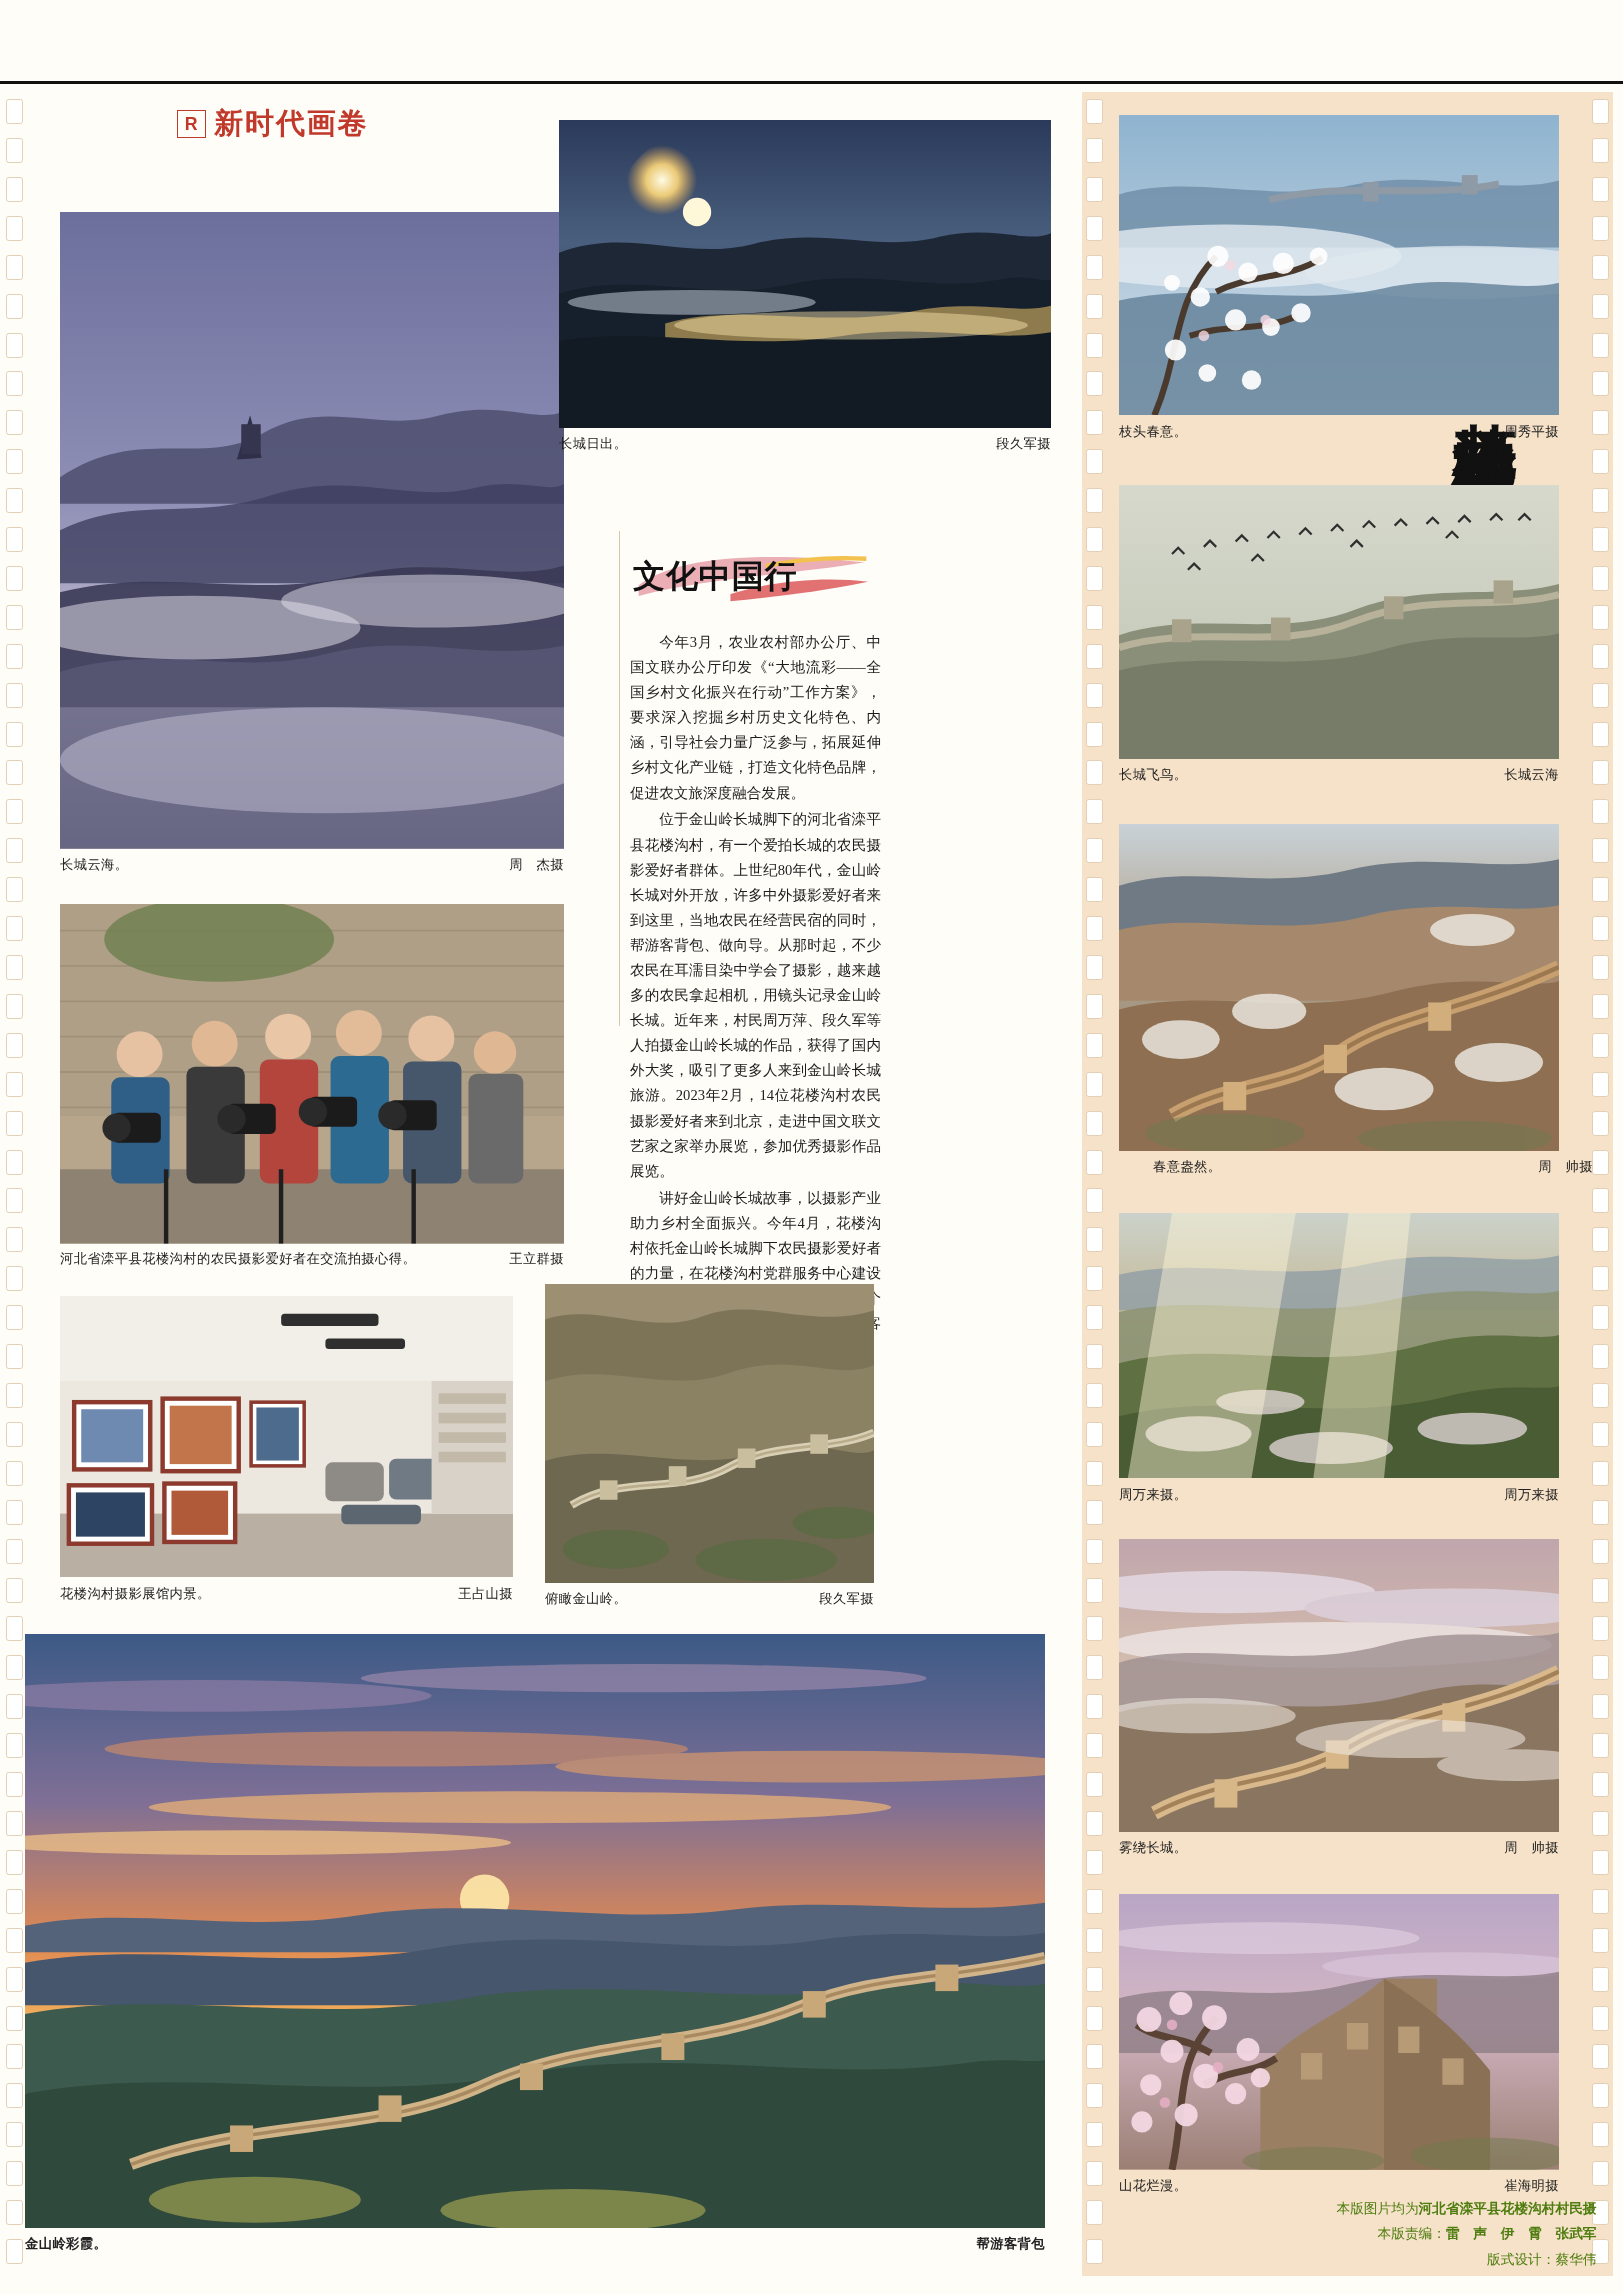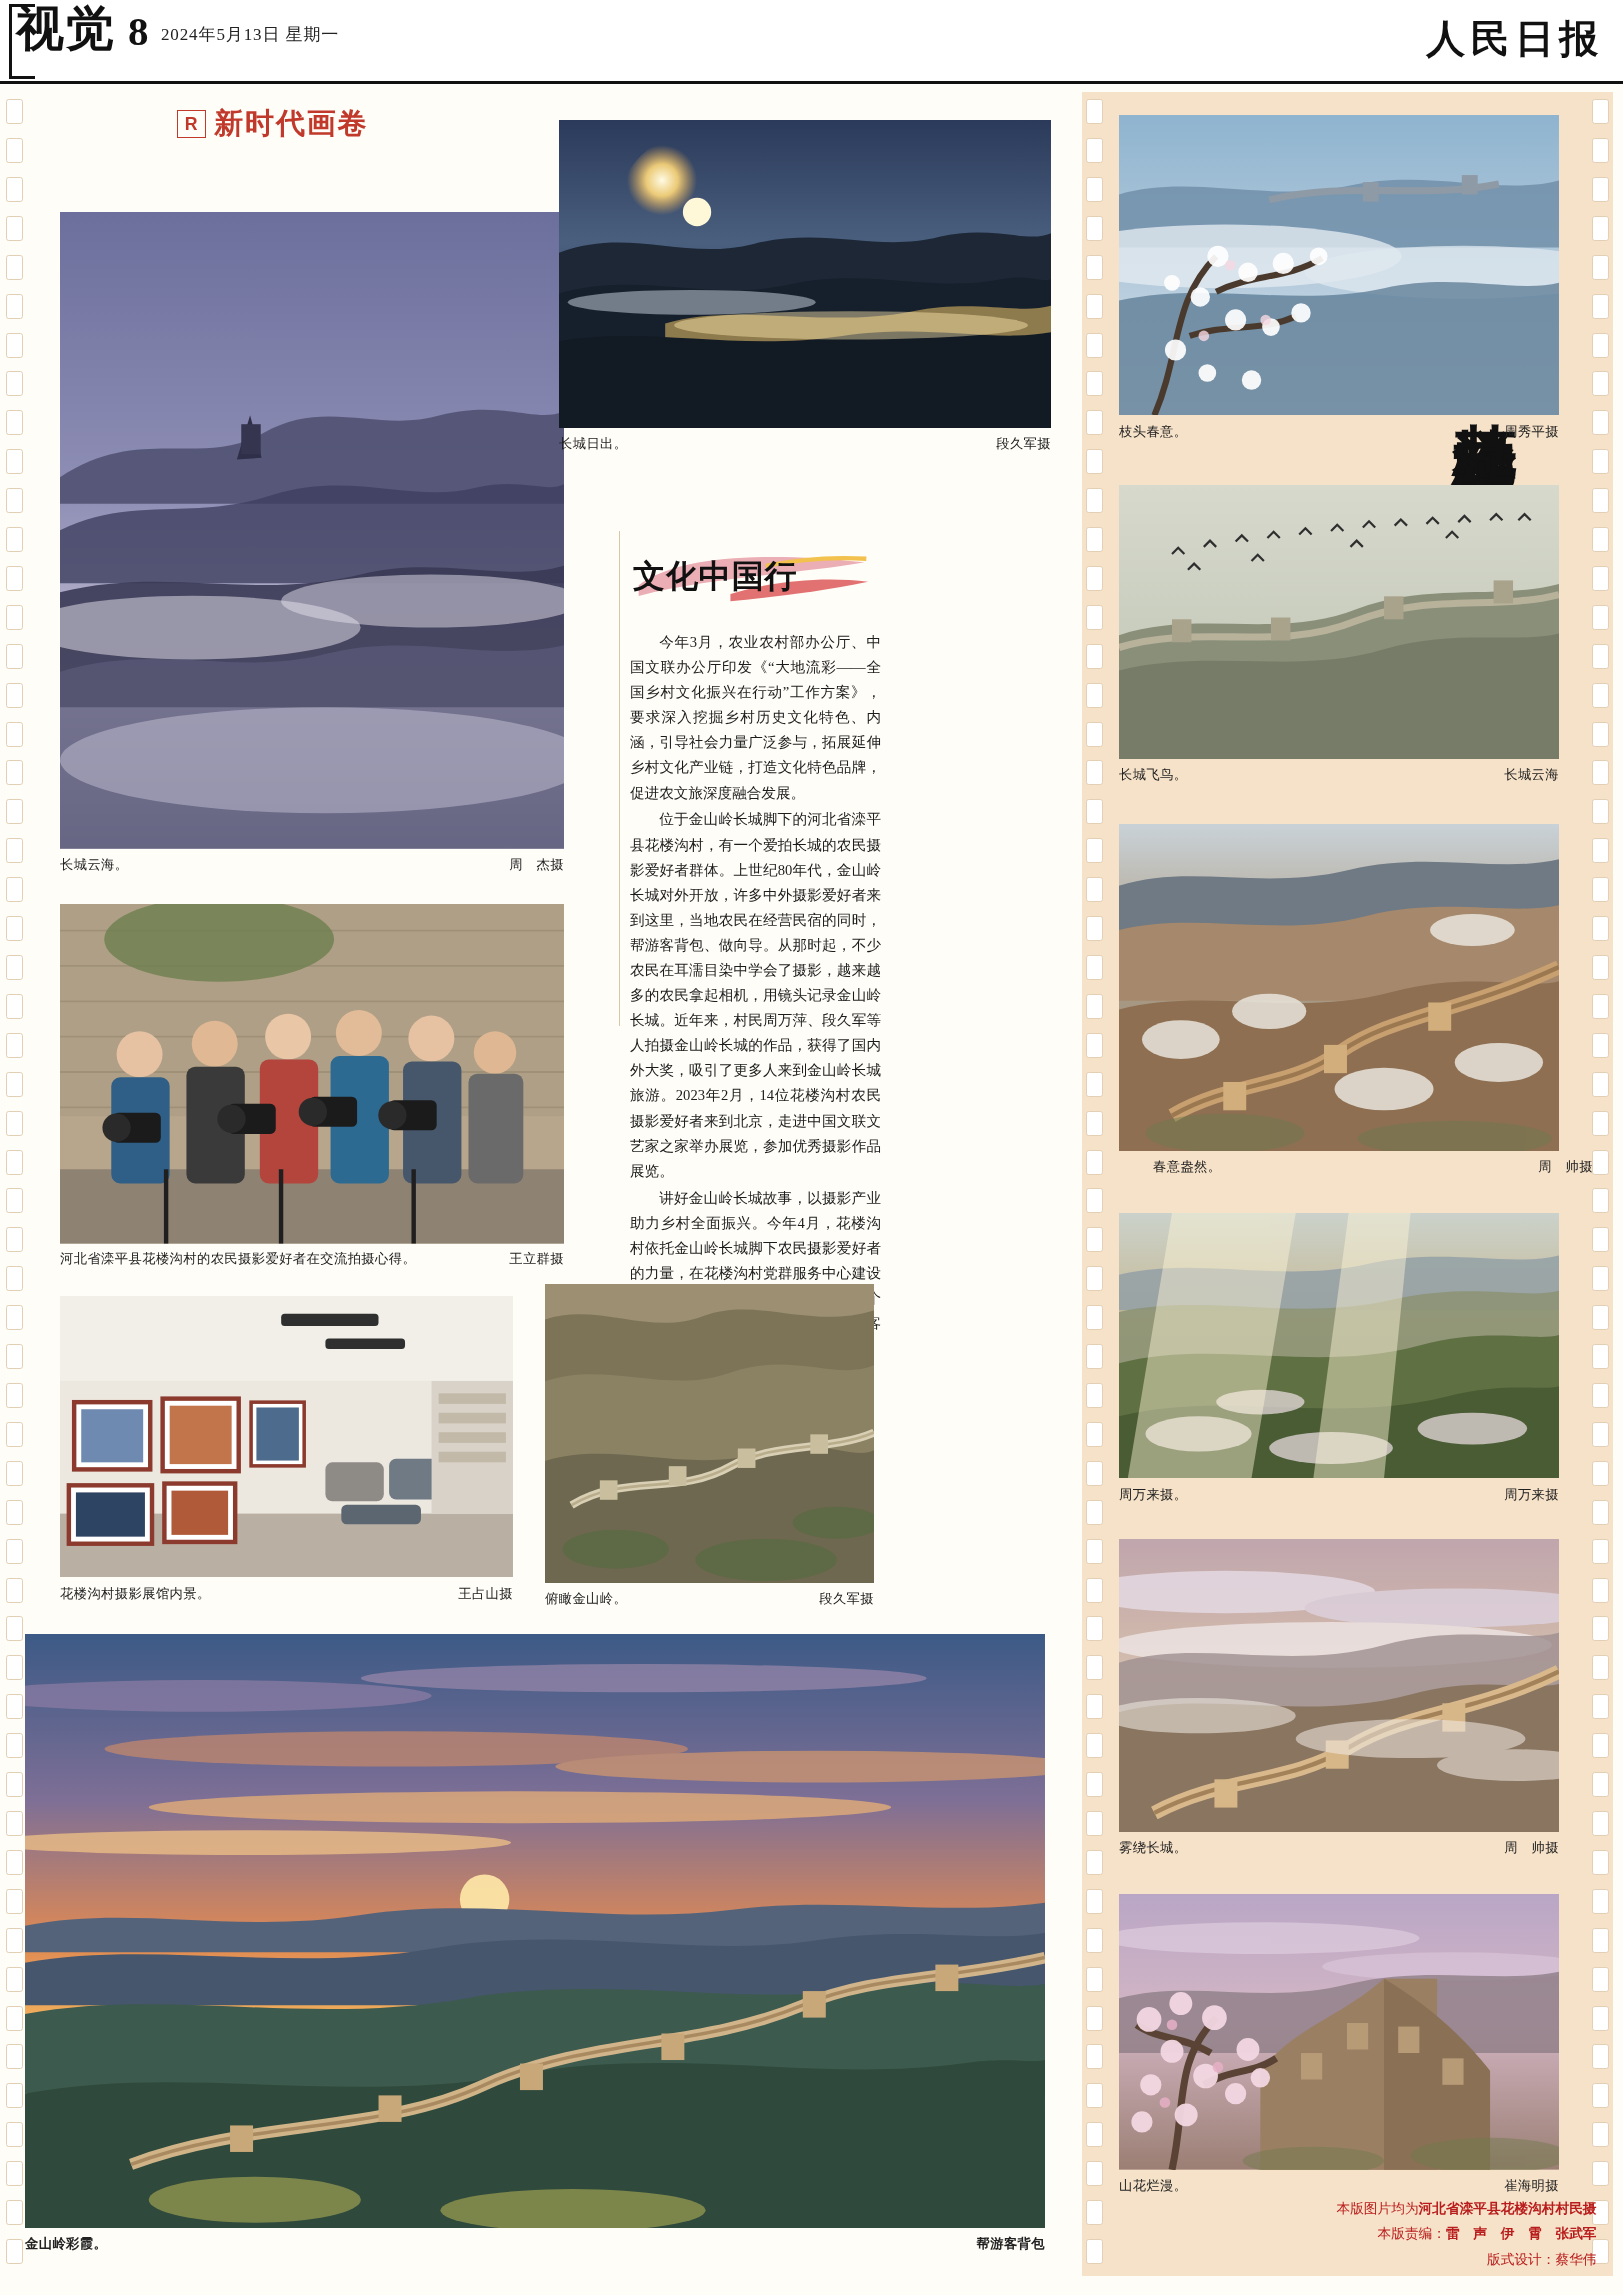--- a/index.html
+++ b/index.html
@@ -89,39 +89,30 @@
     position:absolute;left:630px;top:630px;width:251px;
     font-size:14.6px;line-height:1.72;color:#1c1c1c;text-align:justify;
     font-family:"Liberation Serif", serif;
   }
   .article p{margin:0 0 1.8px 0;text-indent:2em;}
   .article .sig{text-align:right;text-indent:0;margin-top:7px;}
 
   
   .credits{
     position:absolute;right:26.5px;bottom:23px;text-align:right;
-    font-size:13.7px;line-height:1.85;color:#b91c1c;
+    font-size:13.7px;line-height:1.85;color:#4d7c0f;
     font-family:"Liberation Sans", sans-serif;
   }
   .credits b{font-weight:700;}
 </style>
 </head>
 <body>
 
 <div class="page">
 
-  <div class="masthead">
-    <div class="mh-corner"></div>
-    <div class="mh-left">
-      <div class="mh-section">视觉</div>
-      <div class="mh-pagenum">8</div>
-      <div class="mh-date">2024年5月13日  星期一</div>
-    </div>
-    <div class="mh-right">人民日报</div>
-  </div>
   <div class="mh-rule"></div>
 
   <div class="filmcol" style="left:1082px;top:92px;width:531px;height:2184px;"></div>
   <div class="sprockets" id="sprockL" style="left:1082px;top:92px;height:2184px;">
       <div class="hole" style="top: 7px;"></div>
       <div class="hole" style="top: 46px;"></div>
       <div class="hole" style="top: 85px;"></div>
       <div class="hole" style="top: 124px;"></div>
       <div class="hole" style="top: 163px;"></div>
       <div class="hole" style="top: 202px;"></div>

